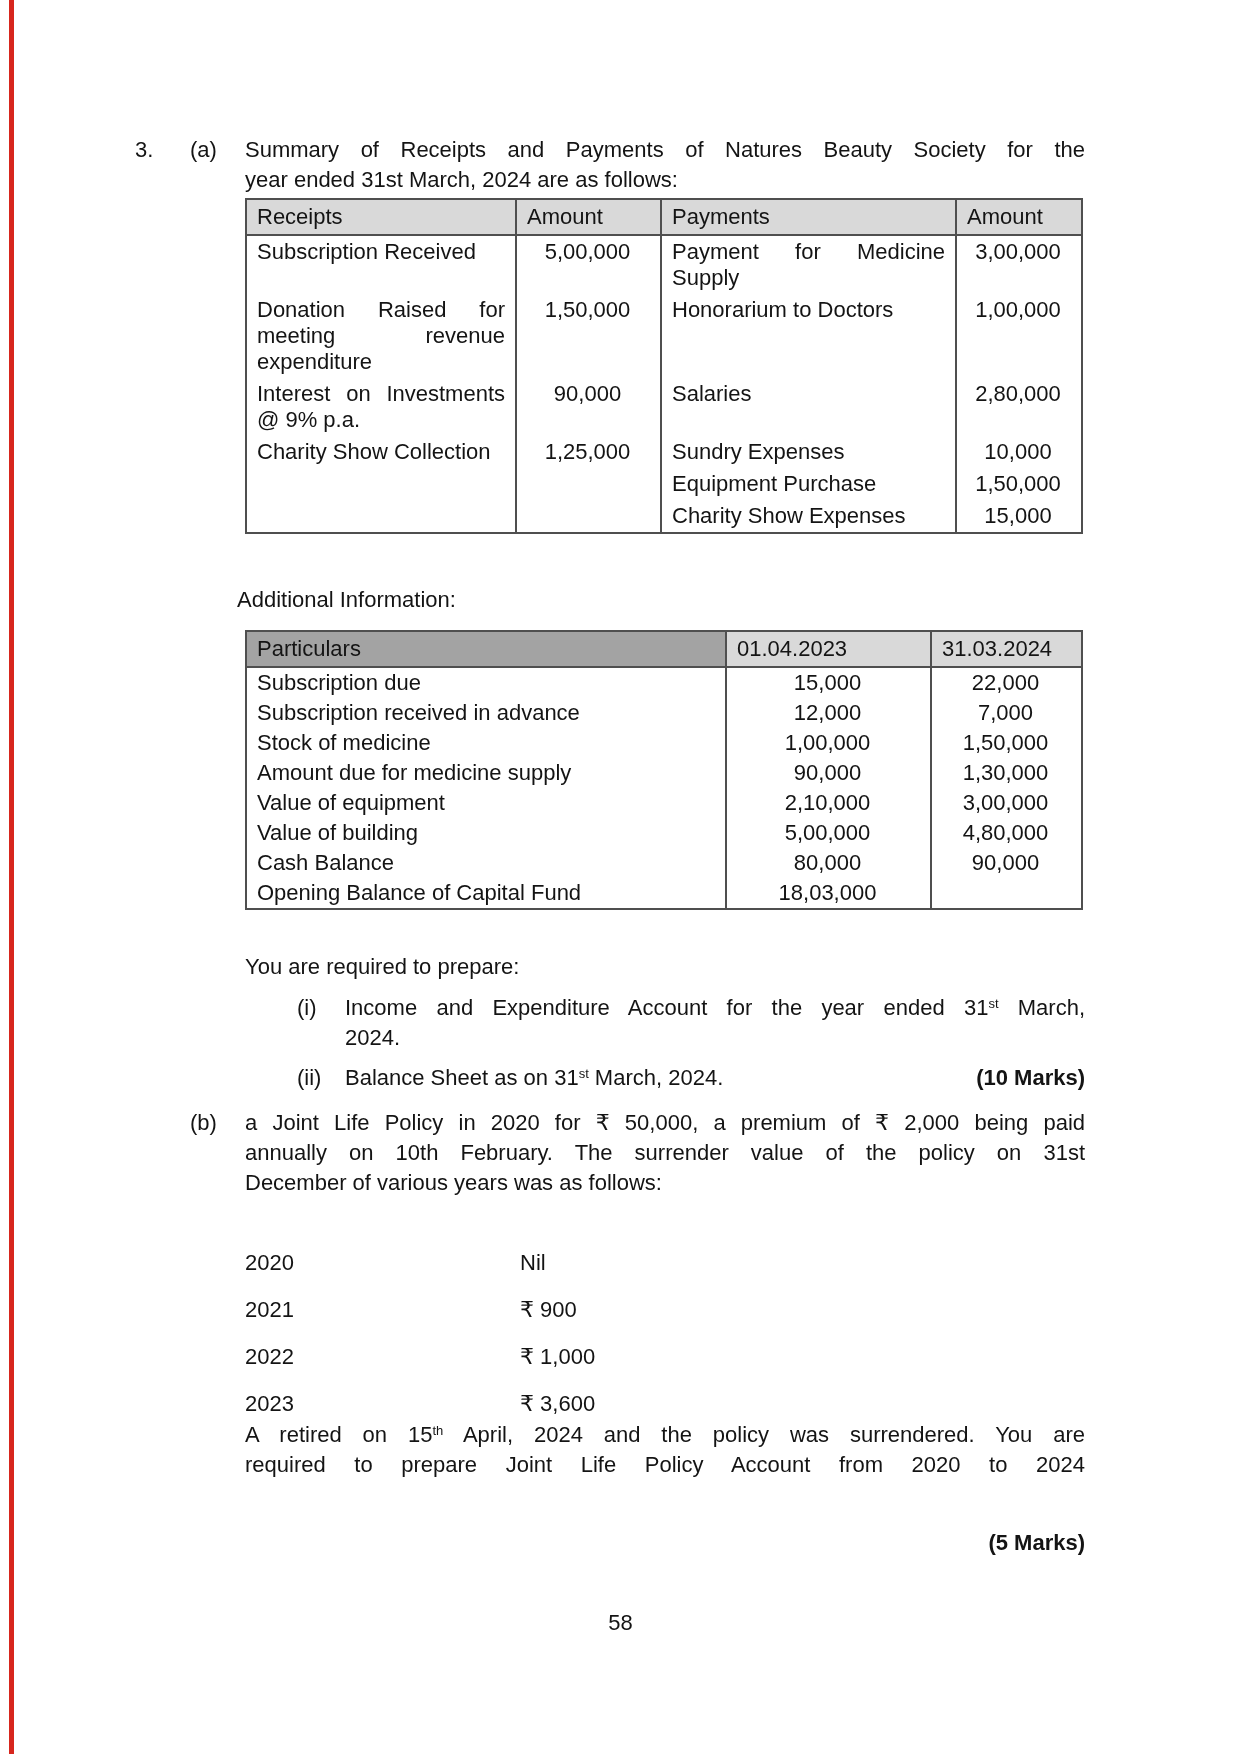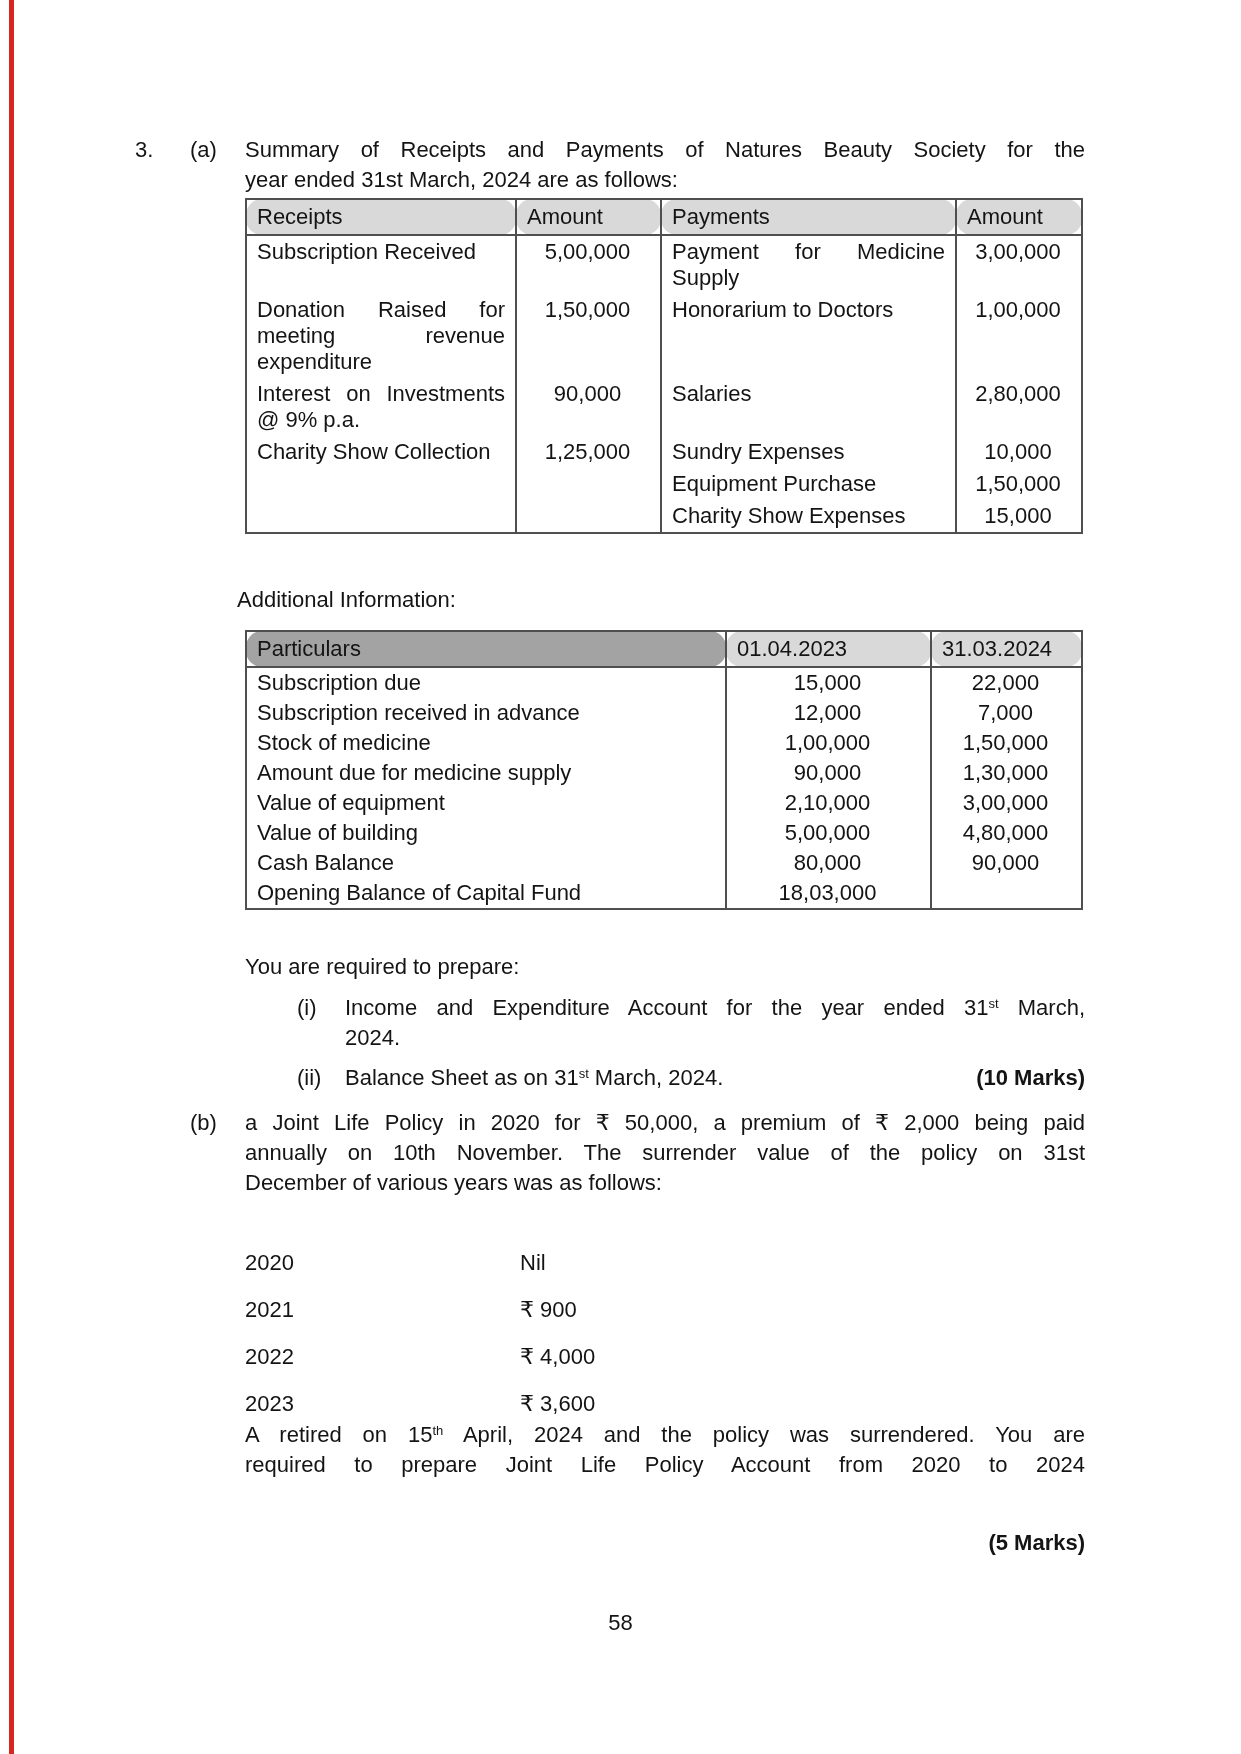--- a/index.html
+++ b/index.html
@@ -35,21 +35,20 @@
     width:836px; left:245px; font-size:22px; line-height:26px; color:#141414;
     border:2px solid #4f4f4f;
   }
   .doc-table th, .doc-table td {
     border-left:2px solid #4f4f4f; border-right:2px solid #4f4f4f;
     vertical-align:top; overflow:hidden;
   }
   .doc-table thead th {
     border-bottom:2px solid #4f4f4f; font-weight:normal; text-align:left;
     padding:4px 10px 4px 10px;
-    border-radius:16px;
   }
   .doc-table td { padding:3px 10px 3px 10px; }
   .t2 td { padding:2px 10px 2px 10px; }
   .al { text-align:left; }
   .ar { text-align:center; padding-right:12px !important; }
   .cell-just { text-align:justify; }
 
   .pageno { position:absolute; top:1608px; left:0; width:1241px; text-align:center; }
 </style>
 </head>
@@ -195,37 +194,37 @@
     <div class="sublabel">(ii)</div>
     <div class="subtext"><span>Balance Sheet as on 31</span><sup>st</sup><span> March, 2024.</span></div>
     <div class="marks">(10 Marks)</div>
   </div>
 
   <div class="q-row" style="top:1108px">
     <div class="qnum"></div>
     <div class="qsub">(b)</div>
     <div class="qtext">
       <div class="jline">a Joint Life Policy in 2020 for ₹ 50,000, a premium of ₹ 2,000 being paid</div>
-      <div class="jline">annually on 10th November. The surrender value of the policy on 31st</div>
+      <div class="jline">annually on 10th February. The surrender value of the policy on 31st</div>
       <div>December of various years was as follows:</div>
     </div>
   </div>
 
   <div class="abs" style="top:1248px;left:245px;width:840px">
     <div style="display:flex;margin-bottom:17px">
       <span style="width:275px;flex:0 0 275px">2020</span>
       <span>Nil</span>
     </div>
     <div style="display:flex;margin-bottom:17px">
       <span style="width:275px;flex:0 0 275px">2021</span>
       <span>₹ 900</span>
     </div>
     <div style="display:flex;margin-bottom:17px">
       <span style="width:275px;flex:0 0 275px">2022</span>
-      <span>₹ 4,000</span>
+      <span>₹ 1,000</span>
     </div>
     <div style="display:flex">
       <span style="width:275px;flex:0 0 275px">2023</span>
       <span>₹ 3,600</span>
     </div>
   </div>
 
   <div class="abs" style="top:1420px;left:245px;width:840px">
     <div class="jline"><span>A retired on 15</span><sup>th</sup><span> April, 2024 and the policy was surrendered. You are</span></div>
     <div class="jline">required to prepare Joint Life Policy Account from 2020 to 2024</div>

